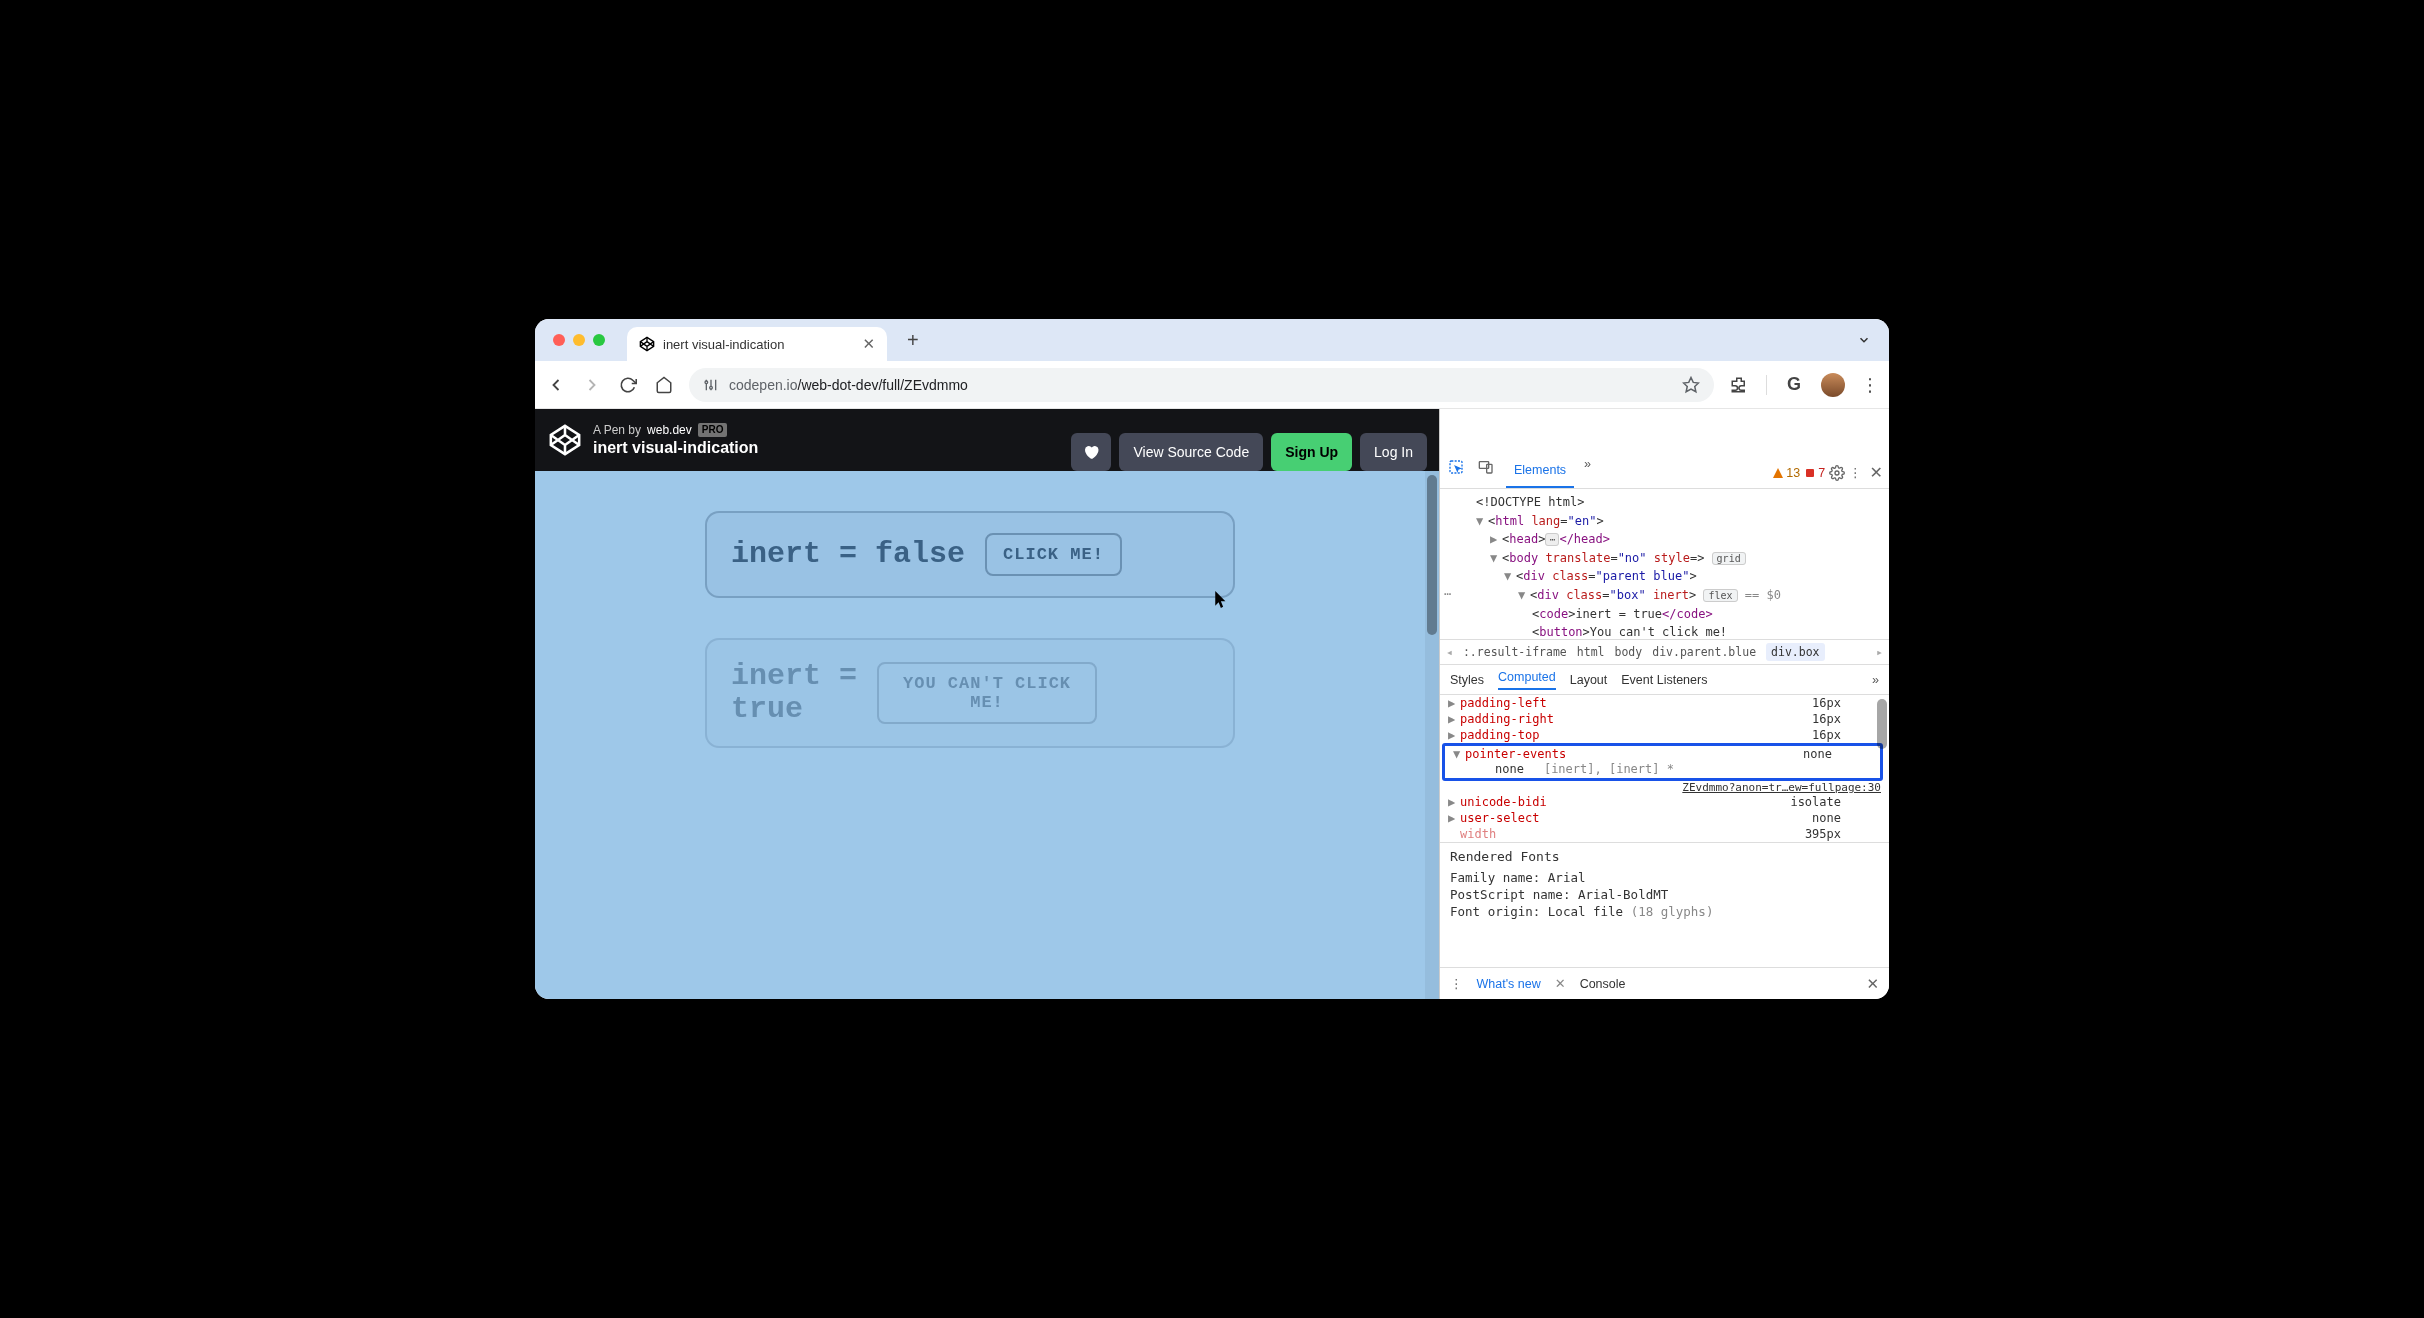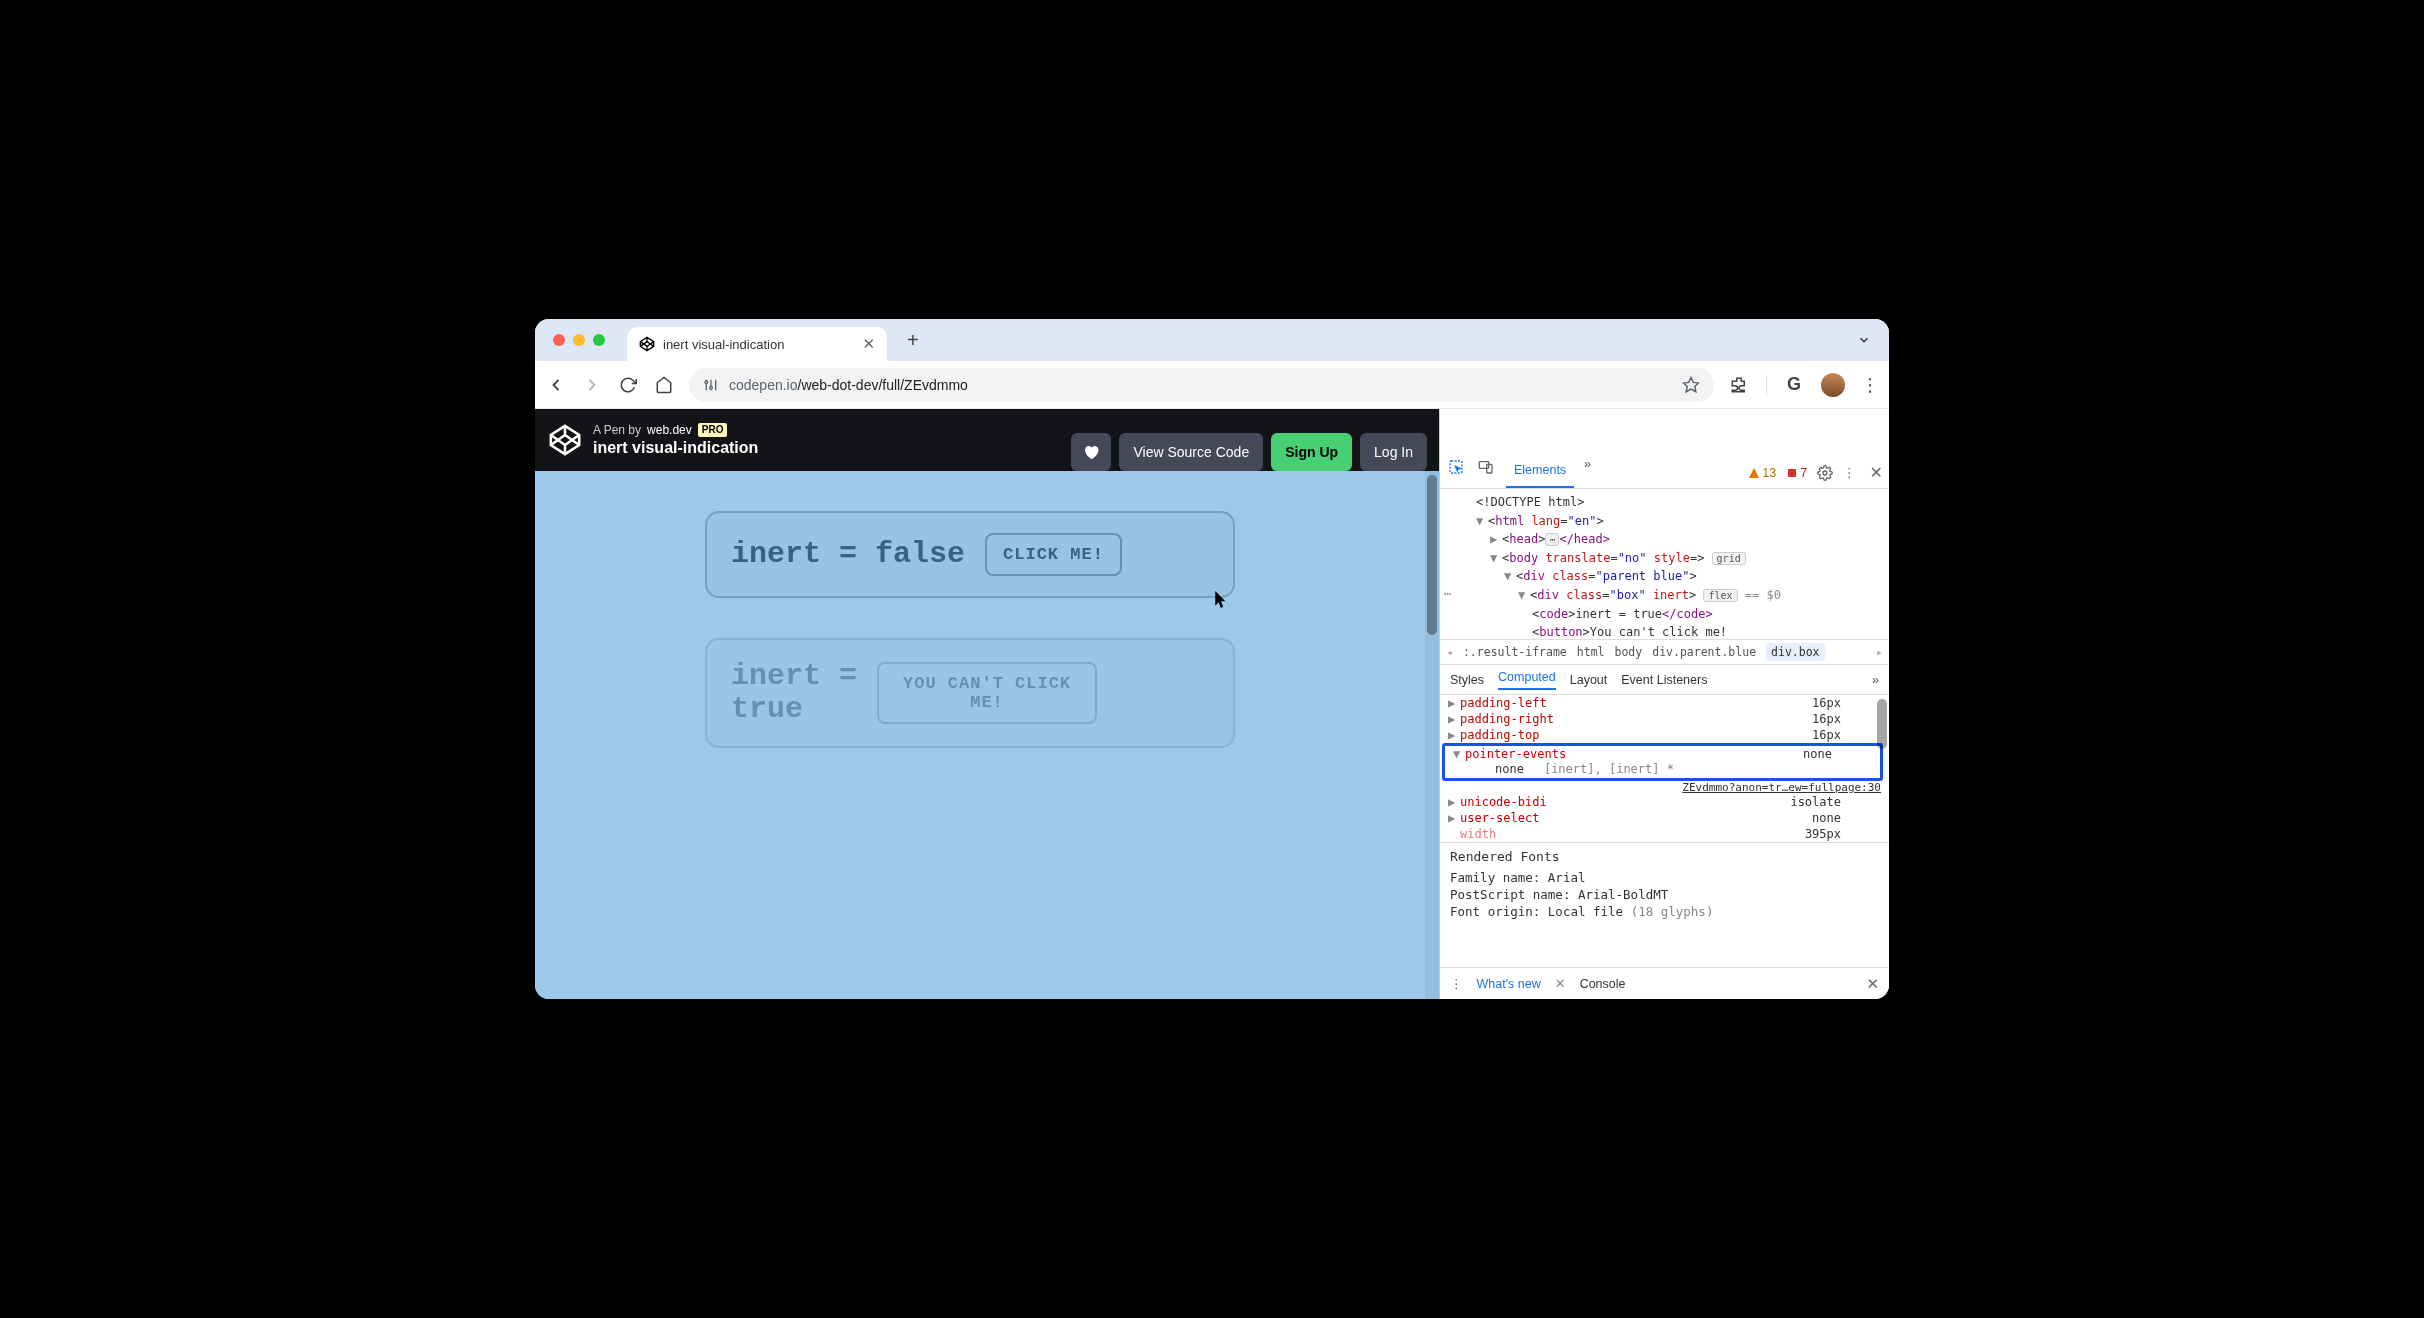--- a/index.html
+++ b/index.html
@@ -93,21 +93,21 @@
       height: 62px;
       display:flex;
       align-items:center;
       padding: 0 12px;
       gap: 10px;
       color:#fff;
     }
     .cp-logo { width:36px; height:36px; display:flex; align-items:center; justify-content:center;}
     .cp-titles { display:flex; flex-direction:column; line-height:1.2; }
     .cp-byline { font-size:12px; color:#ccc; display:flex; gap:6px; align-items:center;}
-    .pro-badge { background:#fef9c3; color:#000; font-size:10px; font-weight:700; padding:1px 4px; border-radius:2px;}
+    .pro-badge { background:#737373; color:#000; font-size:10px; font-weight:700; padding:1px 4px; border-radius:2px;}
     .cp-title { font-size:16px; font-weight:700; }
     .cp-actions { margin-left:auto; display:flex; gap:8px;margin-top:24px; }
     .cp-btn { background:#444857; color:#fff; border-radius:6px; height:38px; display:flex; align-items:center; padding:0 14px; font-size:14px; font-weight:500;}
     .cp-btn.icon-only { width:40px; padding:0; justify-content:center;}
     .cp-btn.green { background:#47cf73; color:#000; font-weight:600;}
     
     .demo-area {
       flex:1;
       background:#9ec8e9;
       position:relative;
@@ -162,21 +162,21 @@
       margin-top:48px;
     }
     .dt-tabs .icon { width:20px; height:20px; display:flex; align-items:center; justify-content:center; color:#666;}
     .dt-tab { padding:6px 8px; color:#333; }
     .dt-tab.active { color:#1a73e8; border-bottom:2px solid #1a73e8; }
     .dt-chev { color:#555; }
     .dt-warn { color:#b26a00; display:flex; gap:2px; align-items:center;}
     .dt-err { color:#c5221f; display:flex; gap:2px; align-items:center;}
     .dt-gear { color:#666; }
     .dt-close { color:#666; font-size:16px; margin-left:4px;}
-    .dt-right-group { margin-left:auto; display:flex; gap:10px; align-items:center;}
+    .dt-right-group { margin-left:auto; display:flex; gap:4px; align-items:center;}
     
     .dom-tree {
       padding: 4px 6px 4px 36px;
       font-family: Menlo, monospace;
       font-size: 12px;
       line-height: 1.55;
       color:#333;
       position:relative;
       height: 150px;
       overflow:hidden;

